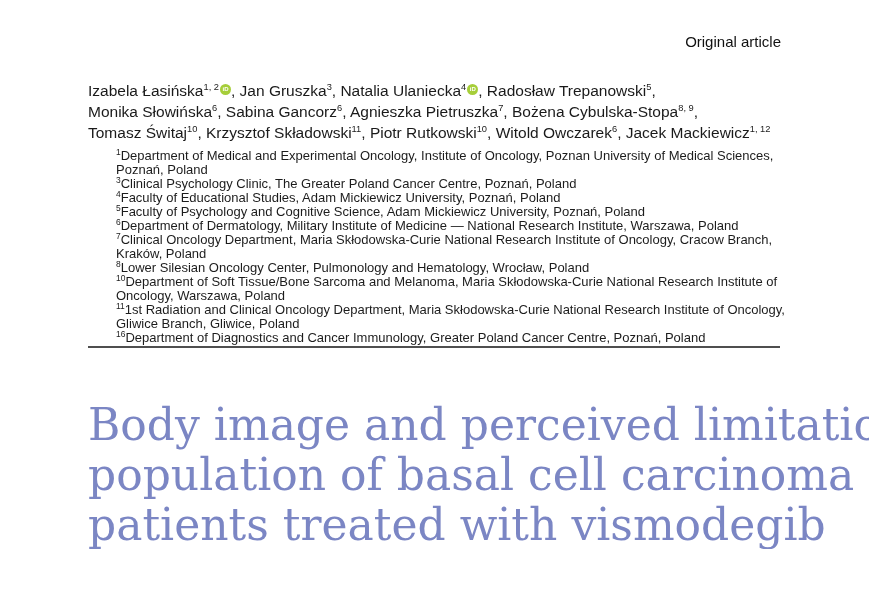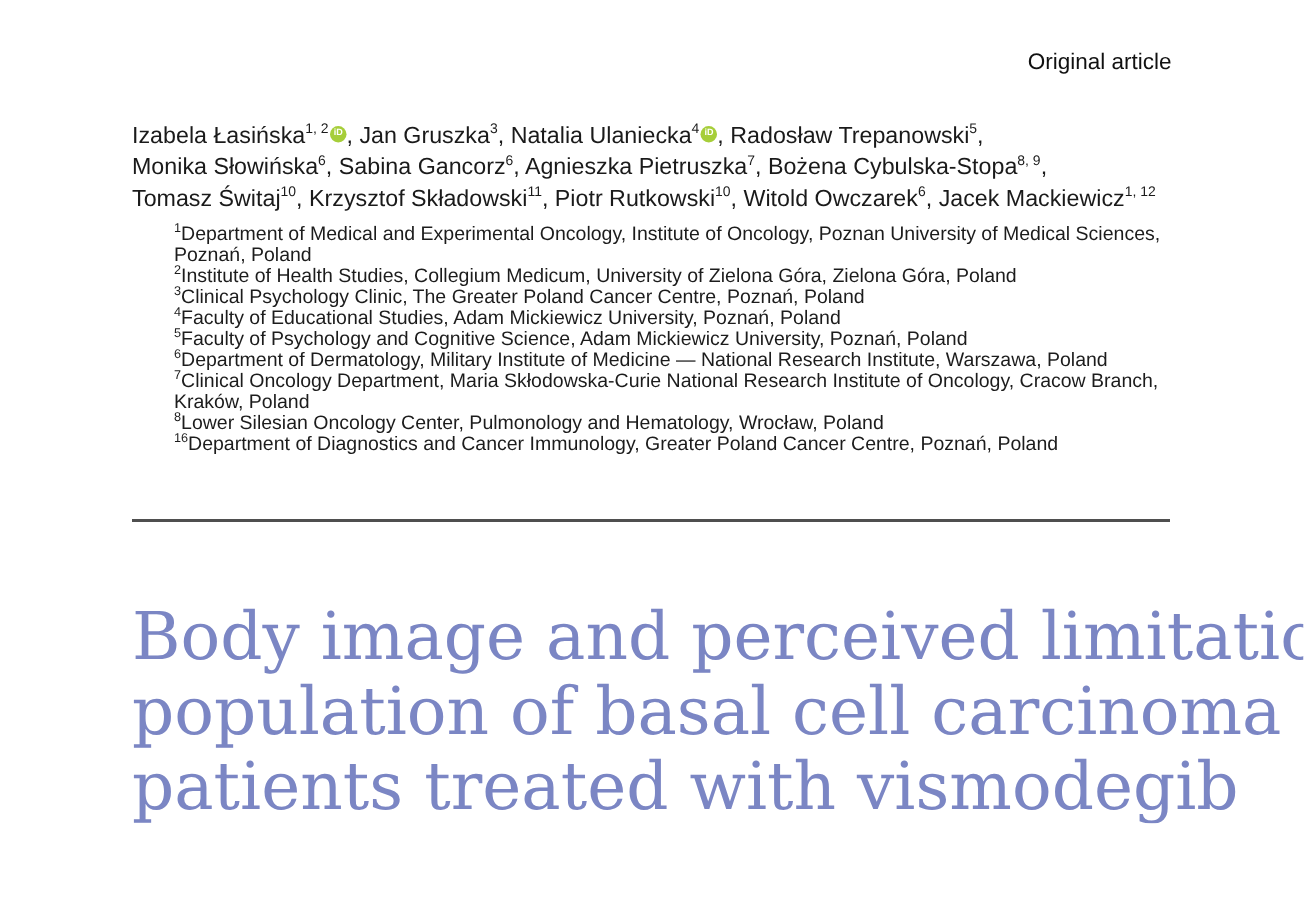--- a/index.html
+++ b/index.html
@@ -87,27 +87,28 @@
 <body>
 
 <div class="page">
 
   <div class="article-type">Original article</div>
 
   <div class="authors" id="authors"><span>Izabela Łasińska</span><sup>1, 2</sup><span class="orcid-icon">iD</span>, <span>Jan Gruszka</span><sup>3</sup>, <span>Natalia Ulaniecka</span><sup>4</sup><span class="orcid-icon">iD</span>, <span>Radosław Trepanowski</span><sup>5</sup>, <br><span>Monika Słowińska</span><sup>6</sup>, <span>Sabina Gancorz</span><sup>6</sup>, <span>Agnieszka Pietruszka</span><sup>7</sup>, <span>Bożena Cybulska-Stopa</span><sup>8, 9</sup>, <br><span>Tomasz Świtaj</span><sup>10</sup>, <span>Krzysztof Składowski</span><sup>11</sup>, <span>Piotr Rutkowski</span><sup>10</sup>, <span>Witold Owczarek</span><sup>6</sup>, <span>Jacek Mackiewicz</span><sup>1, 12</sup></div>
 
   <div class="affiliations" id="affiliations">
       <div class="affiliation"><sup>1</sup>Department of Medical and Experimental Oncology, Institute of Oncology, Poznan University of Medical Sciences, Poznań, Poland</div>
-      <div class="affiliation"><sup>2</sup>Institute of Health Studies, Collegium Medicum, University of Zielona Góra, Zielona Góra, Poland</div>
       <div class="affiliation"><sup>3</sup>Clinical Psychology Clinic, The Greater Poland Cancer Centre, Poznań, Poland</div>
       <div class="affiliation"><sup>4</sup>Faculty of Educational Studies, Adam Mickiewicz University, Poznań, Poland</div>
       <div class="affiliation"><sup>5</sup>Faculty of Psychology and Cognitive Science, Adam Mickiewicz University, Poznań, Poland</div>
       <div class="affiliation"><sup>6</sup>Department of Dermatology, Military Institute of Medicine — National Research Institute, Warszawa, Poland</div>
       <div class="affiliation"><sup>7</sup>Clinical Oncology Department, Maria Skłodowska-Curie National Research Institute of Oncology, Cracow Branch, Kraków, Poland</div>
       <div class="affiliation"><sup>8</sup>Lower Silesian Oncology Center, Pulmonology and Hematology, Wrocław, Poland</div>
+      <div class="affiliation"><sup>10</sup>Department of Soft Tissue/Bone Sarcoma and Melanoma, Maria Skłodowska-Curie National Research Institute of Oncology, Warszawa, Poland</div>
+      <div class="affiliation"><sup>11</sup>1st Radiation and Clinical Oncology Department, Maria Skłodowska-Curie National Research Institute of Oncology, Gliwice Branch, Gliwice, Poland</div>
       <div class="affiliation"><sup>16</sup>Department of Diagnostics and Cancer Immunology, Greater Poland Cancer Centre, Poznań, Poland</div>
     </div>
 
   <div class="divider"></div>
 
   <div class="title" id="title" style="color: rgb(123, 134, 196);">
       <div class="title-line">Body image and perceived limitations</div>
       <div class="title-line">population of basal cell carcinoma</div>
       <div class="title-line">patients treated with vismodegib</div>
     </div>

